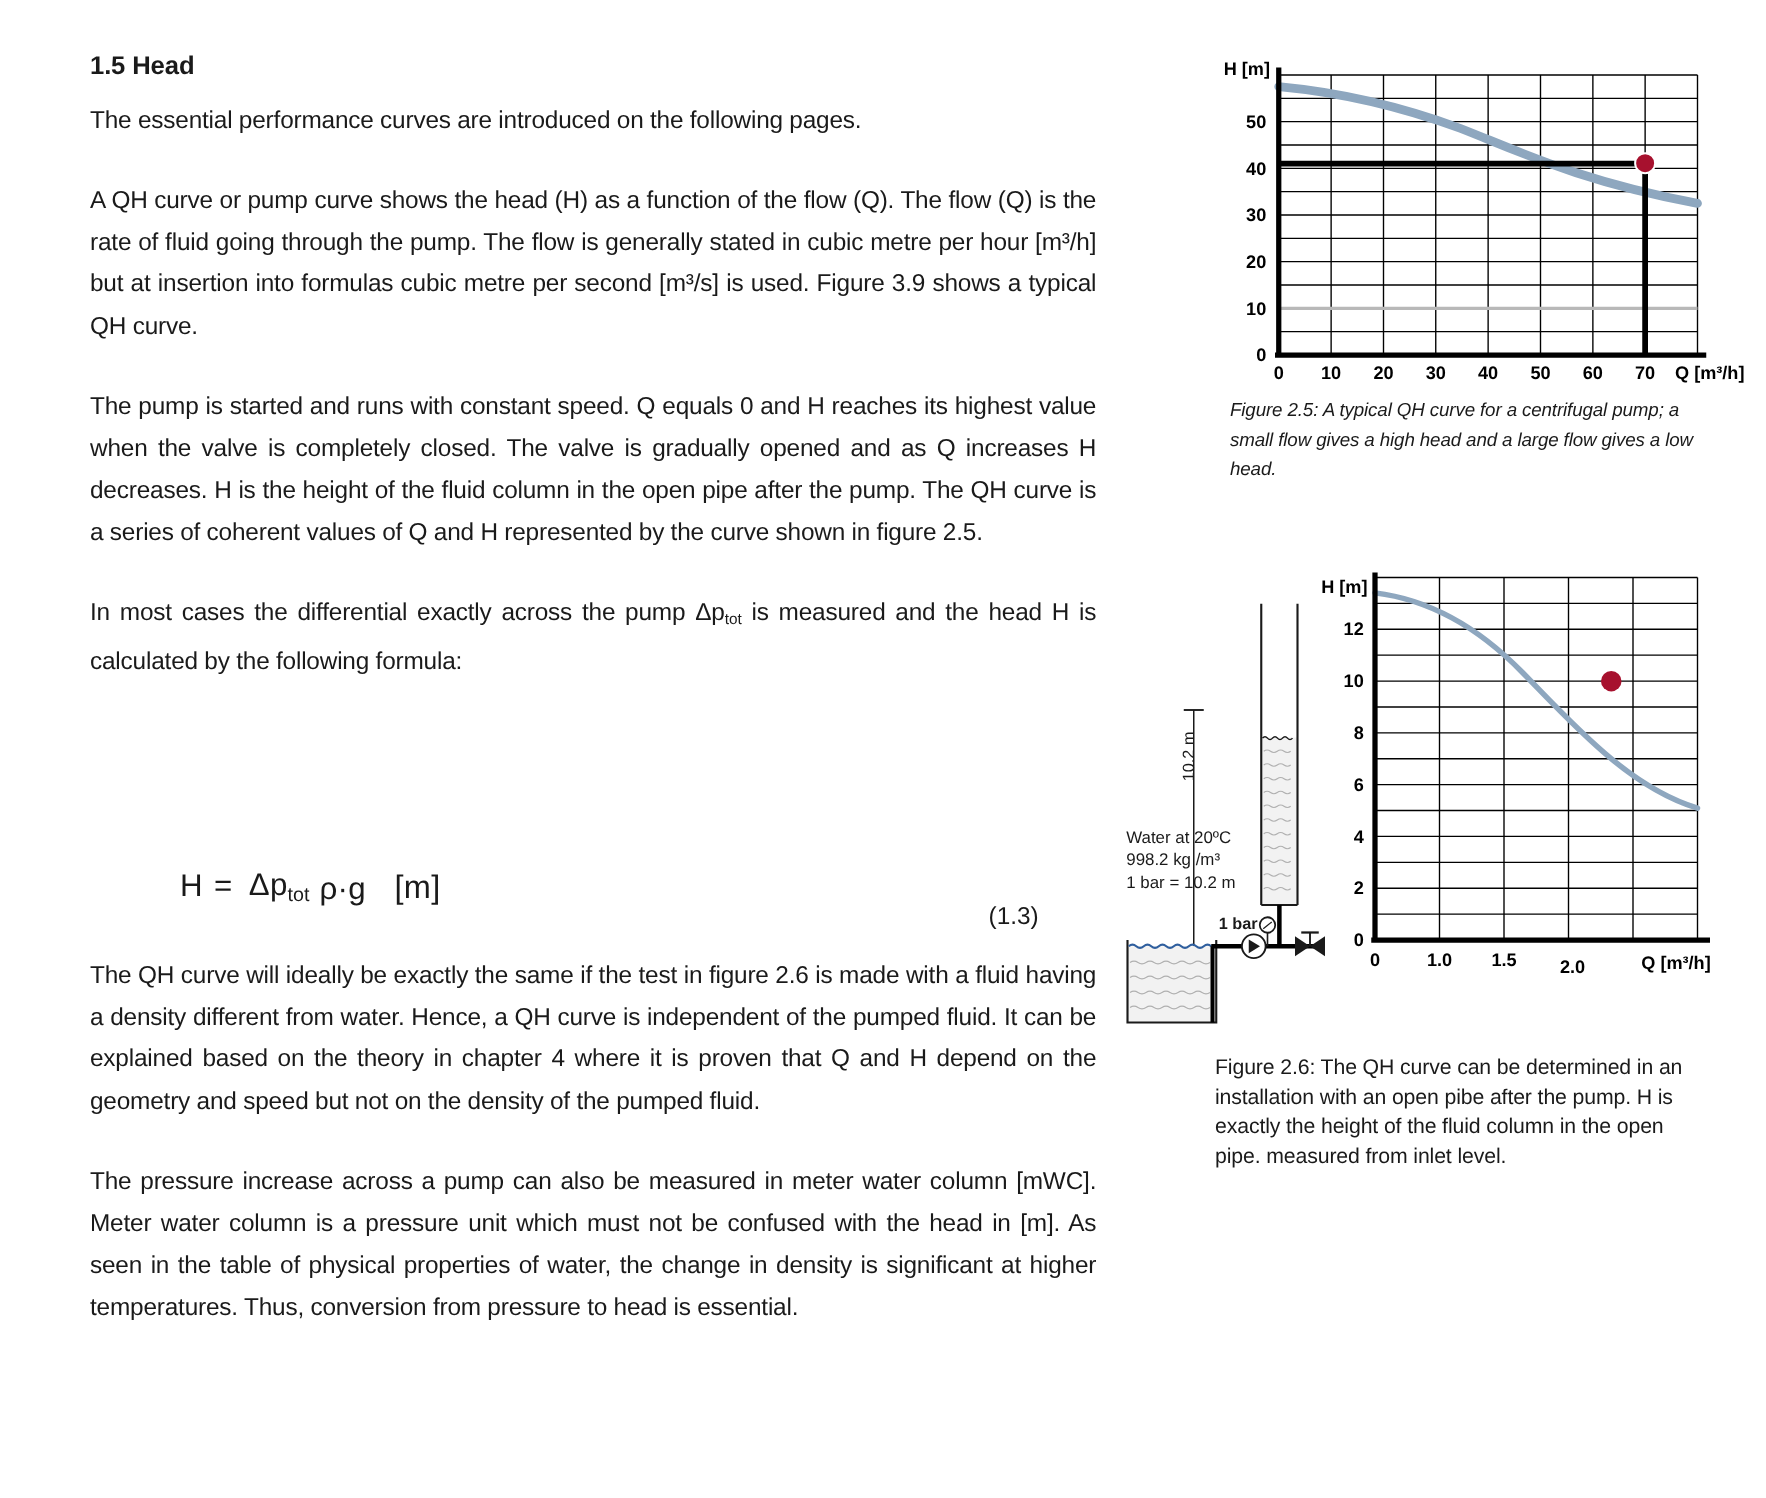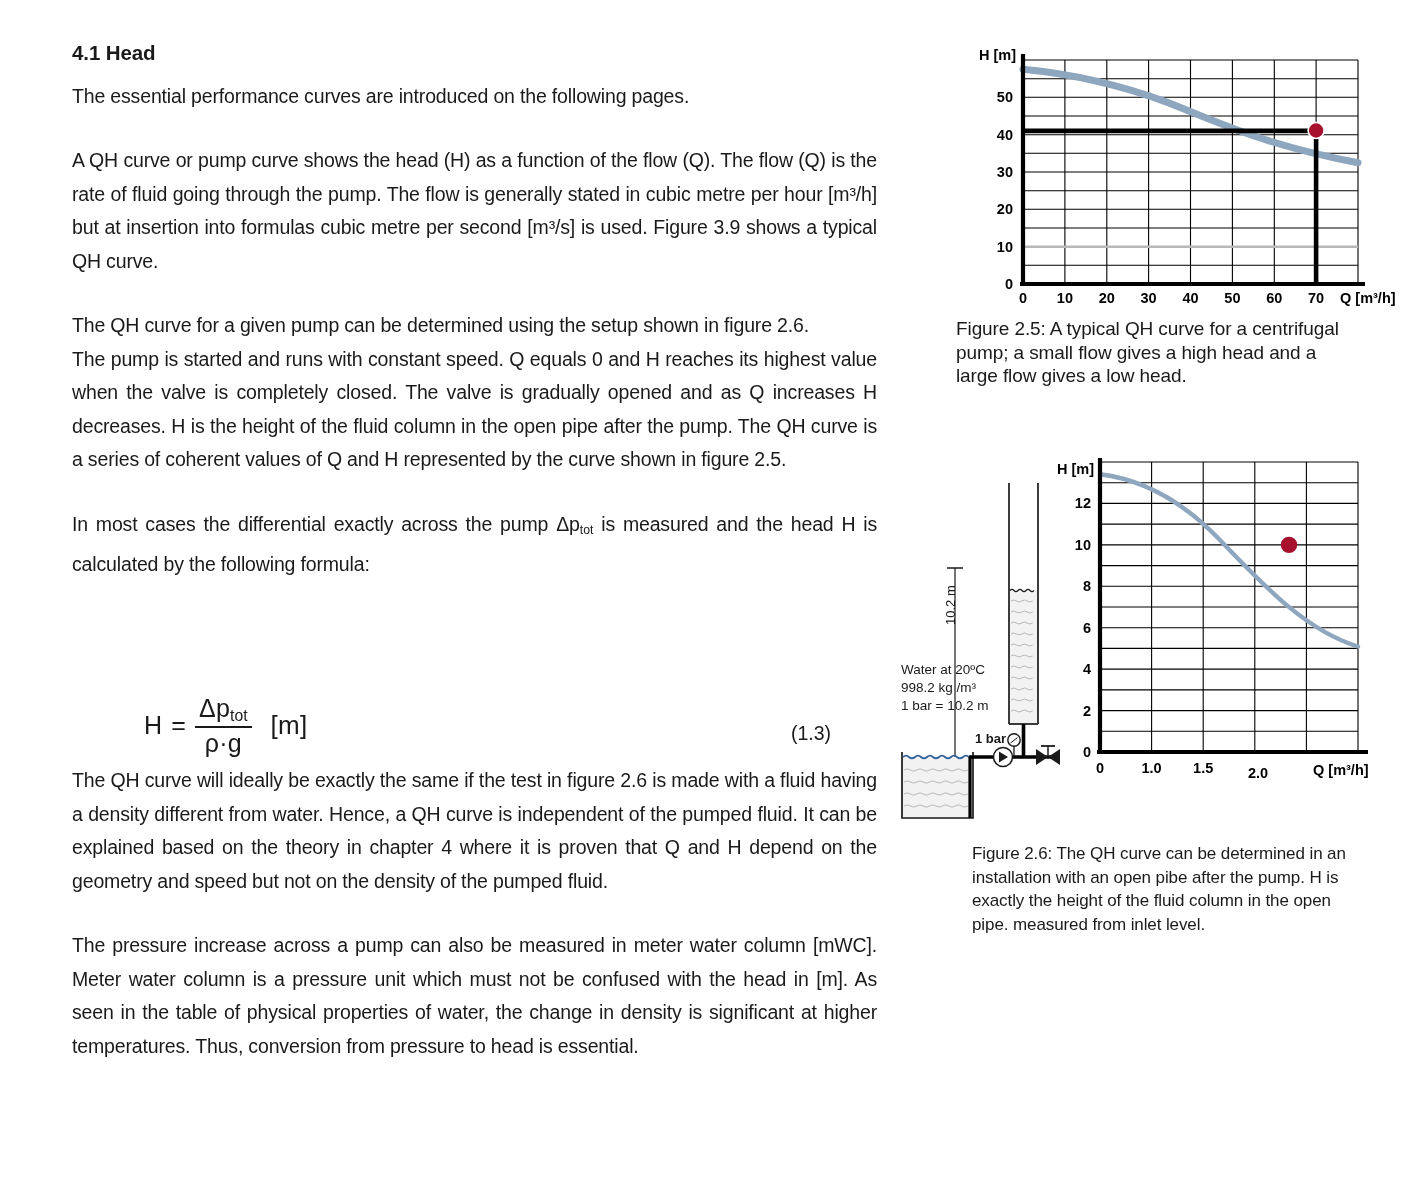--- a/index.html
+++ b/index.html
@@ -55,21 +55,21 @@
     position: absolute;
     left: 72px;
     top: 8px;
     display: flex;
     align-items: center;
     font-size: 25px;
     letter-spacing: 0.2px;
   }
   .frac {
     display: inline-flex;
-    flex-direction: column;
+    flex-direction: row;
     align-items: center;
     margin: 0 7px 0 9px;
     position: relative;
     top: 1px;
   }
   .frac .num {
     padding: 0 4px 1px 4px;
     font-size: 25px;
     line-height: 1.05;
   }
@@ -95,26 +95,27 @@
   
   .fig25 {
     position: absolute;
     left: 963px;
     top: 44px;
     width: 410px;
     height: 260px;
   }
   .fig25-caption {
     position: absolute;
-    left: 956px;
+    left: 984px;
     top: 317px;
     width: 390px;
-    font-size: 19px;
+    font-size: 15px;
     line-height: 23.5px;
     letter-spacing: -0.1px;
+    font-style: italic;
   }
 
   
   .fig26-apparatus {
     position: absolute;
     left: 893px;
     top: 455px;
     width: 175px;
     height: 370px;
   }
@@ -137,29 +138,28 @@
 
   svg { display: block; overflow: visible; }
   .ax-label { font-family: "Liberation Sans", sans-serif; font-weight: bold; }
   .tick-label { font-family: "Liberation Sans", sans-serif; font-weight: bold; }
   .diag-text { font-family: "Liberation Sans", sans-serif; }
 </style>
 </head>
 <body>
 
 <div class="text-col">
-  <h2 class="sec-heading">4.1 Head</h2>
+  <h2 class="sec-heading">1.5 Head</h2>
 
   <p class="body-par no-just">The essential performance curves are introduced on the following pages.</p>
   <div class="par-gap-lg"></div>
 
   <p class="body-par">A QH curve or pump curve shows the head (H) as a function of the flow (Q). The flow (Q) is the rate of fluid going through the pump. The flow is generally stated in cubic metre per hour [m³/h] but at insertion into formulas cubic metre per second [m³/s] is used. Figure 3.9 shows a typical QH curve.</p>
   <div class="par-gap-lg"></div>
 
-  <p class="body-par no-just">The QH curve for a given pump can be determined using the setup shown in figure 2.6.</p>
   <p class="body-par">The pump is started and runs with constant speed. Q equals 0 and H reaches its highest value when the valve is completely closed. The valve is gradually opened and as Q increases H decreases. H is the height of the fluid column in the open pipe after the pump. The QH curve is a series of coherent values of Q and H represented by the curve shown in figure 2.5.</p>
   <div class="par-gap-lg"></div>
 
   <p class="body-par"><span>In most cases the differential exactly across the pump Δp</span><sub class="sb">tot</sub><span> is measured and the head H is calculated by the following formula:</span></p>
 </div>
 
 <div class="formula-row">
   <div class="formula">
     <span>H</span>
     <span style="margin-left:9px">=</span>

